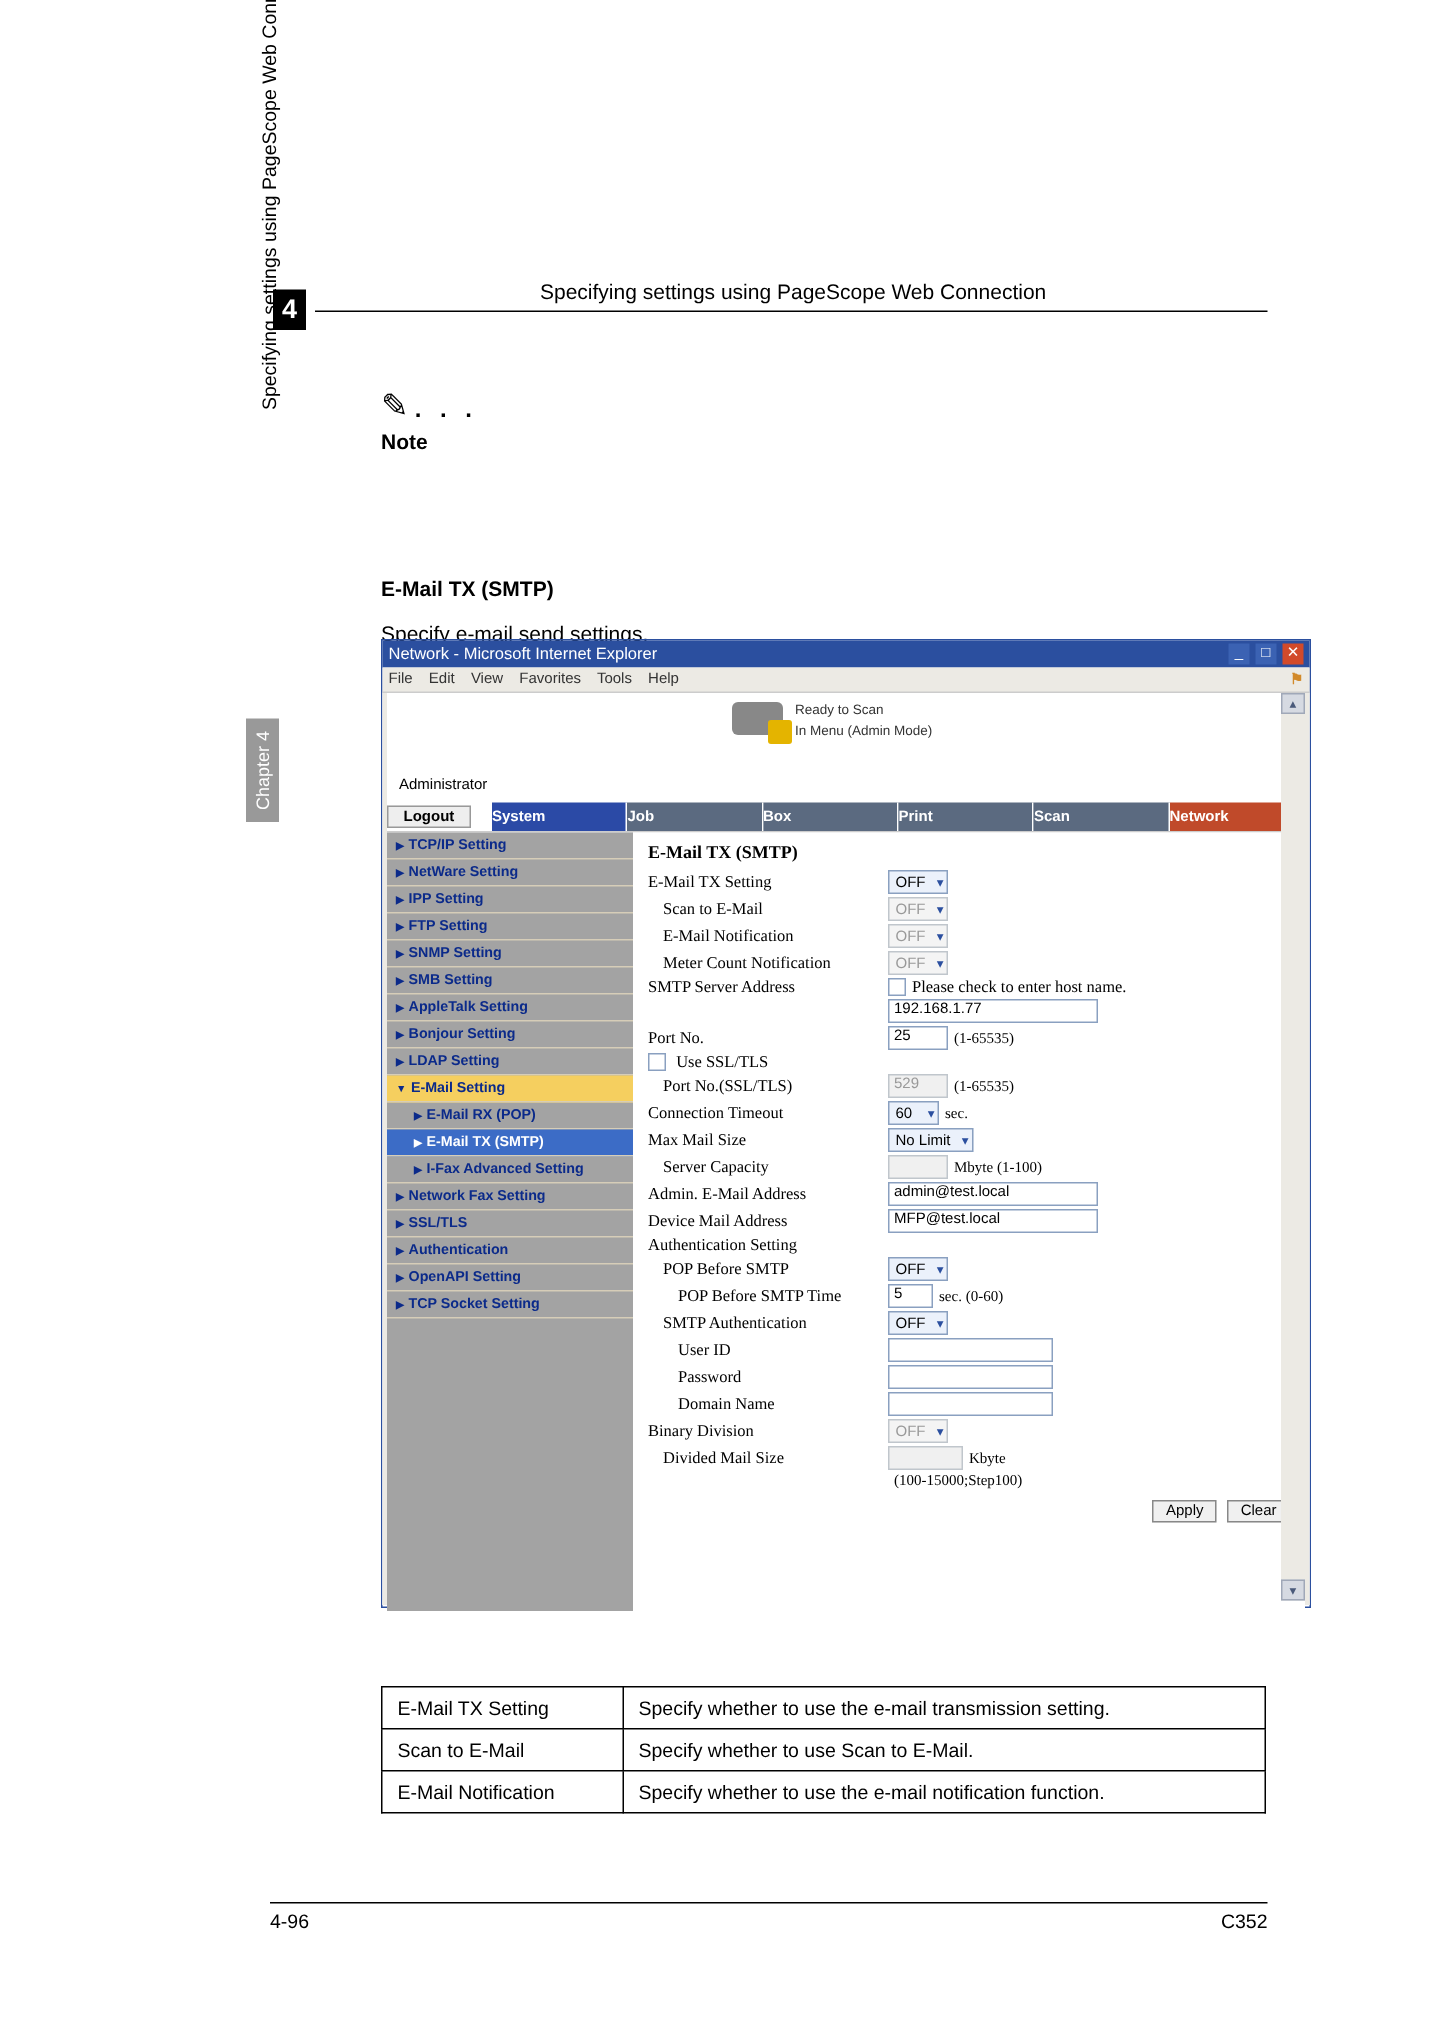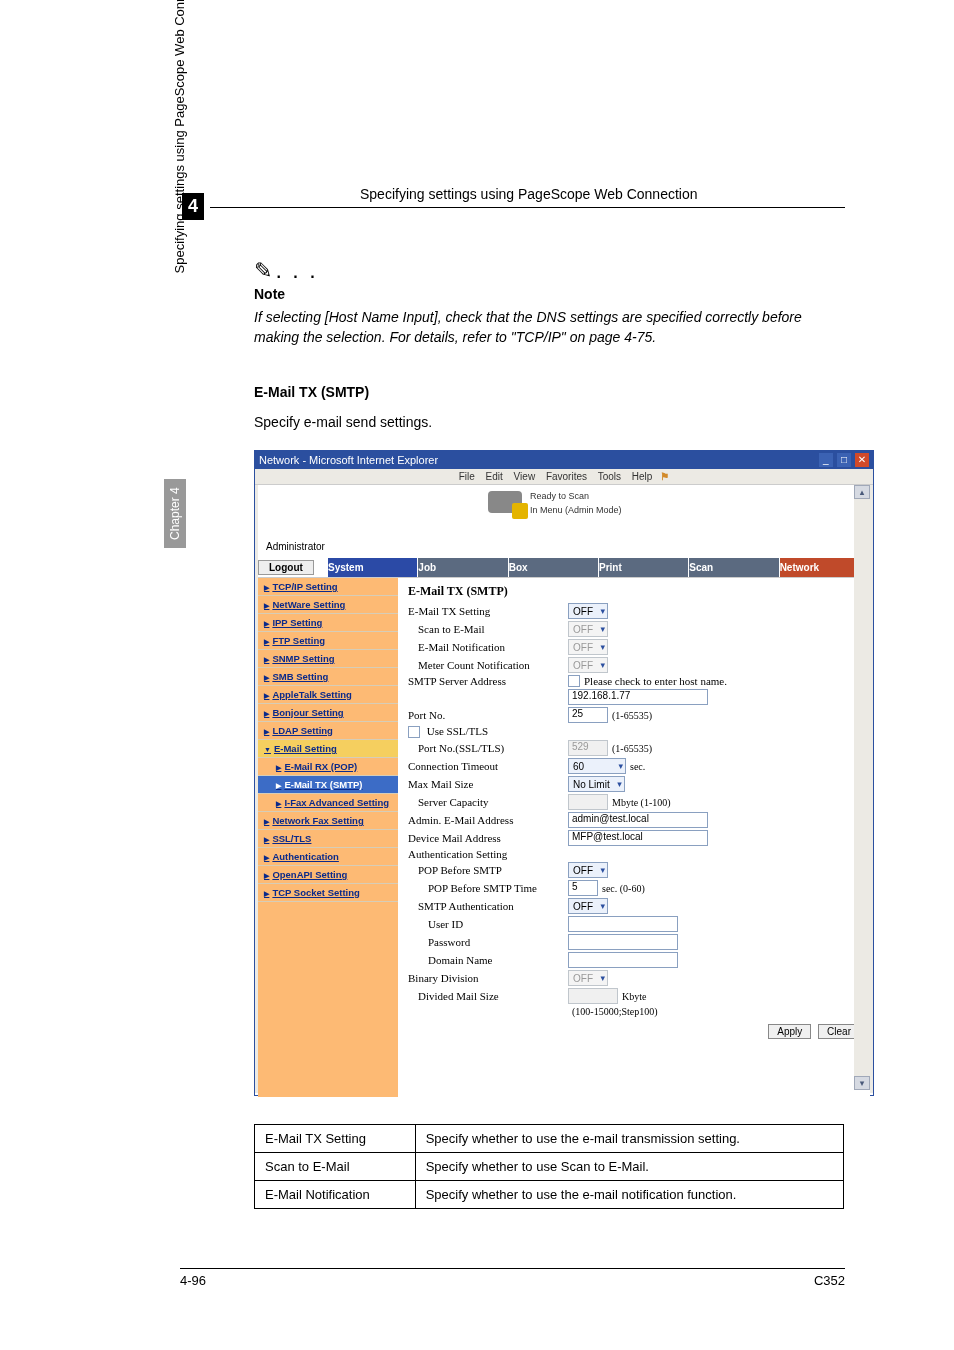--- a/index.html
+++ b/index.html
@@ -84,21 +84,21 @@
   }
   .body-line {
     position: absolute;
     left: 254px;
     top: 414px;
     font-size: 14px;
   }
   .screenshot {
     position: absolute;
     left: 254px;
-    top: 450px;
+    top: 426px;
     width: 620px;
     height: 646px;
     border: 1px solid #2b4f9f;
   }
   .ie-titlebar {
     background: linear-gradient(#2b4f9f, #2b4f9f);
     color: #fff;
     font-size: 11px;
     padding: 2px 4px;
     display: flex;
@@ -117,21 +117,21 @@
   }
   .min-btn { background:#3b62b3; }
   .max-btn { background:#3b62b3; }
   .cls-btn { background:#d24a2a; }
   .ie-menubar {
     background: #eceae4;
     font-size: 10px;
     padding: 2px 4px;
     border-bottom: 1px solid #ccc;
     display:flex;
-    justify-content:center;
+    justify-content:space-between;
   }
   .ie-menu-left span { margin-right: 8px; color:#333; }
   .ie-flag { color:#d28a2a; font-weight:bold; }
   .ie-content {
     background: #fff;
     height: 608px;
     position: relative;
     border: 3px solid #eceae4;
     border-top: none;
   }
@@ -181,26 +181,25 @@
   }
   .tab.system { background:#2b4aa6; }
   .tab.network { background:#c04a2a; }
   .tab.logout-gap { flex:0 0 70px; background:#fff; }
   .main-area {
     display:flex;
     height: 520px;
     border-top:1px solid #ccc;
   }
   .sidebar {
-    width:140px;
-    background:#fdba74;
+    width:164px;
+    background:#a3a3a3;
     font-size:9.5px;
     color:#0b2a8a;
     font-weight:bold;
-    text-decoration:underline;
   }
   .sidebar .sb-item {
     padding:3px 6px;
     border-bottom:1px solid #d6cdb8;
     white-space:nowrap;
   }
   .sidebar .sb-item::before { content:"▶"; font-size:7px; margin-right:3px; color:#0b2a8a; }
   .sidebar .sb-open { background:#f5cf5f; color:#0b2a8a; }
   .sidebar .sb-open::before { content:"▼"; }
   .sidebar .sb-sub {
@@ -310,21 +309,20 @@
 </div>
 <div class="header-line"></div>
 <div class="header-text">Specifying settings using PageScope Web Connection</div>
 
 <div class="chapter-tab">Chapter 4</div>
 <div class="side-text">Specifying settings using PageScope Web Connection</div>
 
 <div class="note-block">
   <span class="note-icon">✎</span><span class="dots">. . .</span>
   <div class="note-label">Note</div>
-  <div class="note-body">If selecting [Host Name Input], check that the DNS settings are specified correctly before making the selection. For details, refer to "TCP/IP" on page 4-75.</div>
 </div>
 
 <div class="subheading">E-Mail TX (SMTP)</div>
 <div class="body-line">Specify e-mail send settings.</div>
 
 <div class="screenshot">
   <div class="ie-titlebar">
     <span>Network - Microsoft Internet Explorer</span>
     <span class="ie-title-right">
       <span class="min-btn">_</span>
@@ -431,21 +429,21 @@
           </div>
 
         <div class="frow">
             <div class="flabel">Port No.(SSL/TLS)</div>
           <span class="txt disabled" style="width:40px">529</span>
           <span class="unit">(1-65535)</span>
           </div>
 
         <div class="frow">
             <div class="flabel top">Connection Timeout</div>
-          <span class="sel" style="width:58px">60</span>
+          <span class="sel" style="width:34px">60</span>
           <span class="unit">sec.</span>
           </div>
 
         <div class="frow">
             <div class="flabel top">Max Mail Size</div>
           <span class="sel">No Limit</span>
           </div>
 
         <div class="frow">
             <div class="flabel">Server Capacity</div>

